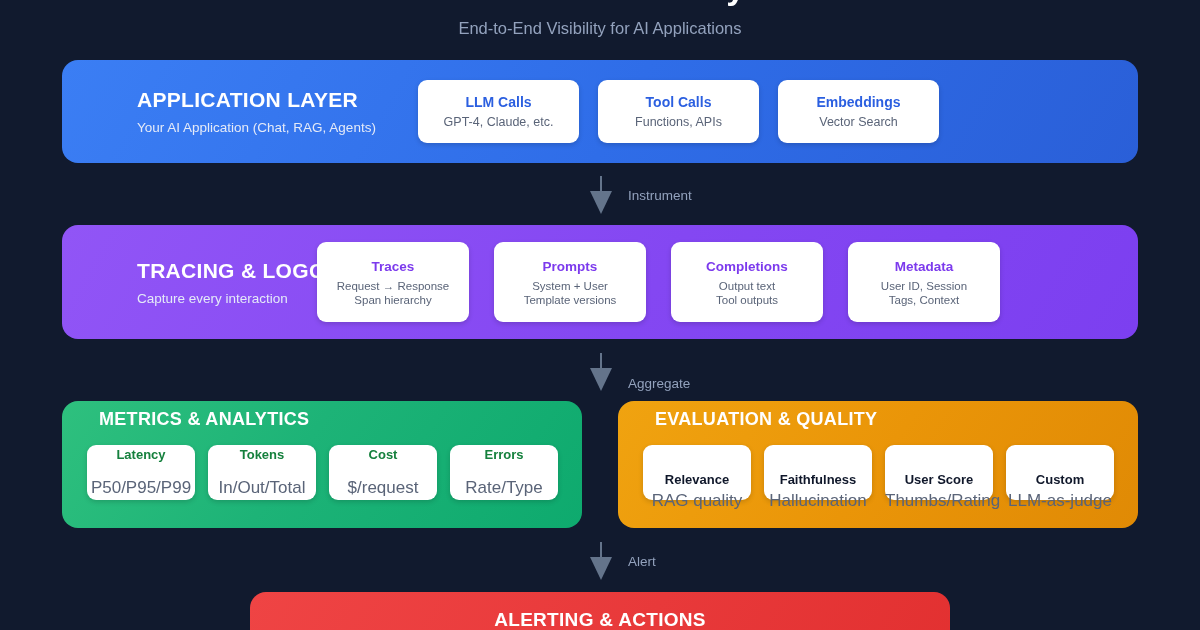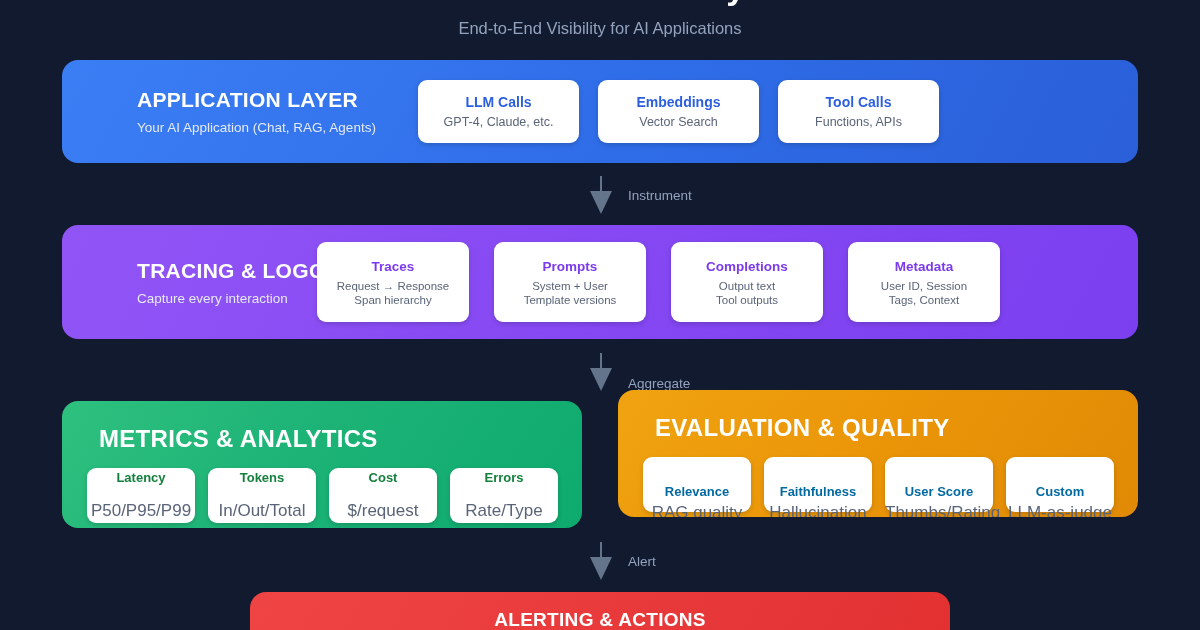--- a/index.html
+++ b/index.html
@@ -110,40 +110,40 @@
   #tracing-layer .card-title { font-size: 13.5px; color: #7c3aed; margin-bottom: 6px; }
   #tracing-layer .card-sub { font-size: 11.5px; }
 
   
   #metrics-layer {
     left: 62px; top: 401px; width: 520px; height: 127px;
     background: linear-gradient(125deg, #2ec07e 0%, #1db377 45%, #0eaa6e 100%);
     display: block;
   }
   #eval-layer {
-    left: 618px; top: 390px; width: 520px; height: 127px;
+    left: 618px; top: 401px; width: 520px; height: 127px;
     background: linear-gradient(125deg, #f0a310 0%, #ea9508 50%, #e08a05 100%);
     display: block;
   }
   .panel-title {
-    font-size: 24px;
+    font-size: 18px;
     font-weight: bold;
     color: #ffffff;
     letter-spacing: 0.3px;
-    padding: 24px 0 0 37px;
+    padding: 8px 0 0 37px;
     white-space: nowrap;
   }
   .panel-cards {
     display: flex;
     gap: 13px;
     padding: 15px 0 0 25px;
   }
   .panel-cards .card { width: 108px; height: 55px; }
   #metrics-layer .card-title { font-size: 13px; color: #15803d; margin-bottom: 16px; }
-  #eval-layer .card-title { font-size: 13px; color: #0369a1; margin-bottom: 4px; margin-top: 37px; }
+  #eval-layer .card-title { font-size: 13px; color: #0f172a; margin-bottom: 4px; margin-top: 37px; }
   .panel-cards .card-sub { font-size: 17px; }
 
   
   #alert-layer {
     left: 250px; top: 592px; width: 700px; height: 100px;
     background: linear-gradient(120deg, #ef4444 0%, #e8393a 55%, #e23030 100%);
     border-radius: 16px;
     display: block;
     text-align: center;
   }
@@ -206,26 +206,26 @@
     <div class="band-label">
       <div class="band-title">APPLICATION LAYER</div>
       <div class="band-sub">Your AI Application (Chat, RAG, Agents)</div>
     </div>
     <div class="cards">
       <div class="card">
         <div class="card-title">LLM Calls</div>
         <div class="card-sub">GPT-4, Claude, etc.</div>
       </div>
       <div class="card">
+        <div class="card-title">Tool Calls</div>
+        <div class="card-sub">Functions, APIs</div>
+      </div>
+      <div class="card">
         <div class="card-title">Embeddings</div>
         <div class="card-sub">Vector Search</div>
-      </div>
-      <div class="card">
-        <div class="card-title">Tool Calls</div>
-        <div class="card-sub">Functions, APIs</div>
       </div>
     </div>
   </div>
 
   <div class="connector" id="conn-instrument">
     <div class="arrow">
       <div class="stem"></div>
         <div class="head"></div>
     </div>
     <div class="connector-label">Instrument</div>

